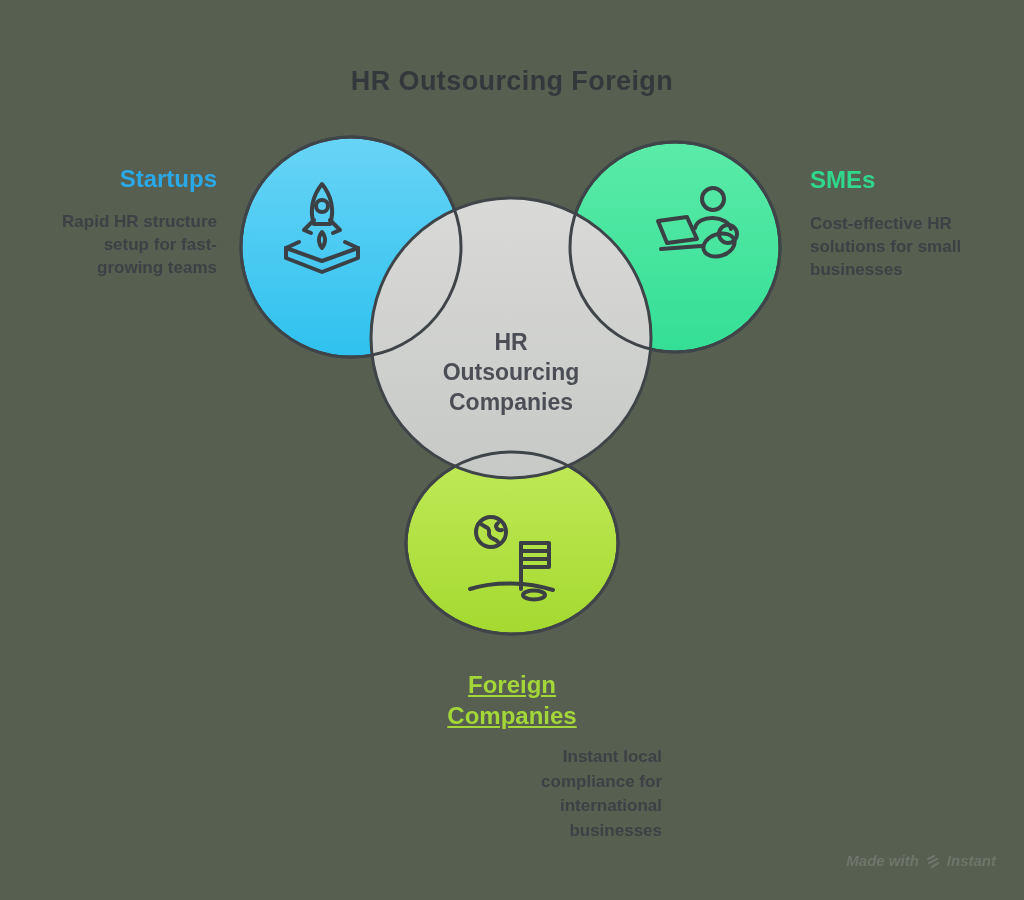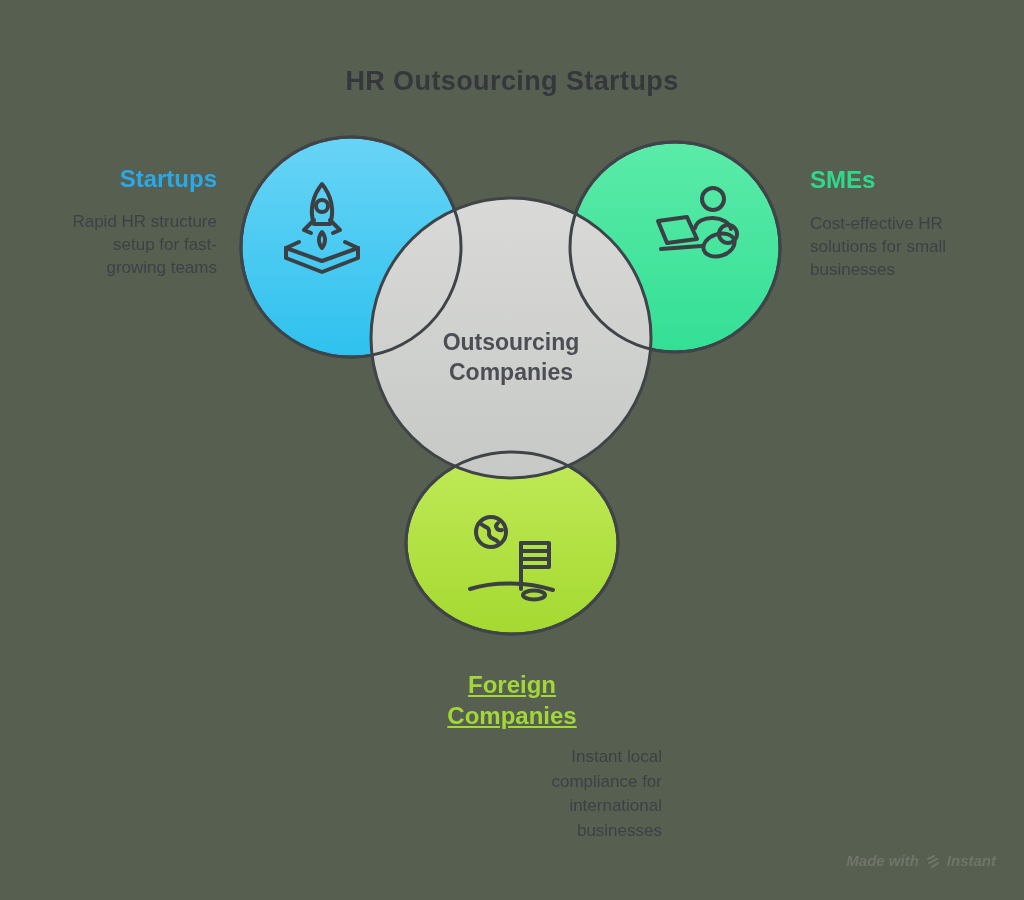--- a/index.html
+++ b/index.html
@@ -17,21 +17,21 @@
     top: 66px; left: 0; width: 1024px; text-align: center;
     font-size: 27px; font-weight: bold; letter-spacing: .4px;
     color: var(--title, #34383c); margin: 0;
   }
   .seg-label { font-weight: bold; font-size: 24px; white-space: nowrap; }
   .startups-label { top: 165px; right: 807px; text-align: right; color: var(--startups_accent, #2aa9e9); }
   .smes-label     { top: 166px; left: 810px;  text-align: left;  color: var(--smes_accent, #30d88c); }
   .foreign-label  { top: 669px; left: 312px; width: 400px; text-align: center;
                     color: var(--foreign_accent, #a3d739); line-height: 31px; text-decoration: underline; }
 
-  .seg-desc { font-size: 17px; font-weight: normal; line-height: 23px;
+  .seg-desc { font-size: 17px; font-weight: bold; line-height: 23px;
               color: var(--desc_text, #3d4146); }
   .seg-desc div { white-space: nowrap; }
   .startups-desc { top: 210px; right: 807px; text-align: right; }
   .smes-desc     { top: 212px; left: 810px; text-align: left; }
   .foreign-desc  { top: 745px; left: 362px; width: 300px; text-align: right; line-height: 24.5px; }
 
   .center-label {
     top: 327px; left: 361px; width: 300px; text-align: center;
     font-size: 23px; font-weight: bold; line-height: 30px;
     color: var(--center_text, #4b4f55);
@@ -116,21 +116,21 @@
       <path d="M38,13 C34,16 37,21 42,20"></path>
       <path d="M61,33 L61,79"></path>
       <path d="M61,33 L89,33 L89,57 L61,57 Z"></path>
       <path d="M61,41 L89,41"></path>
       <path d="M61,49 L89,49"></path>
       <path d="M10,79 C35,71 68,72 93,80"></path>
       <ellipse cx="74" cy="85" rx="11" ry="4.5"></ellipse>
     </g>
   </svg>
 
-  <h1 class="abs page-title">HR Outsourcing Startups</h1>
+  <h1 class="abs page-title">HR Outsourcing Foreign</h1>
 
   <div class="abs seg-label startups-label">Startups</div>
   <div class="abs seg-desc startups-desc">
     <div>Rapid HR structure</div>
     <div>setup for fast-</div>
     <div>growing teams</div>
   </div>
 
   <div class="abs seg-label smes-label">SMEs</div>
   <div class="abs seg-desc smes-desc">
@@ -144,20 +144,21 @@
     <div>Companies</div>
   </div>
   <div class="abs seg-desc foreign-desc">
     <div>Instant local</div>
     <div>compliance for</div>
     <div>international</div>
     <div>businesses</div>
   </div>
 
   <div class="abs center-label">
+    <div>HR</div>
     <div>Outsourcing</div>
     <div>Companies</div>
   </div>
 
   <div class="abs watermark">
     <span>Made with</span>
     <svg class="wm-icon" width="14" height="14" viewBox="0 0 14 14">
       <path d="M2,5 L8,2"></path>
       <path d="M3,9 L11,5"></path>
       <path d="M6,13 L12,9"></path>

